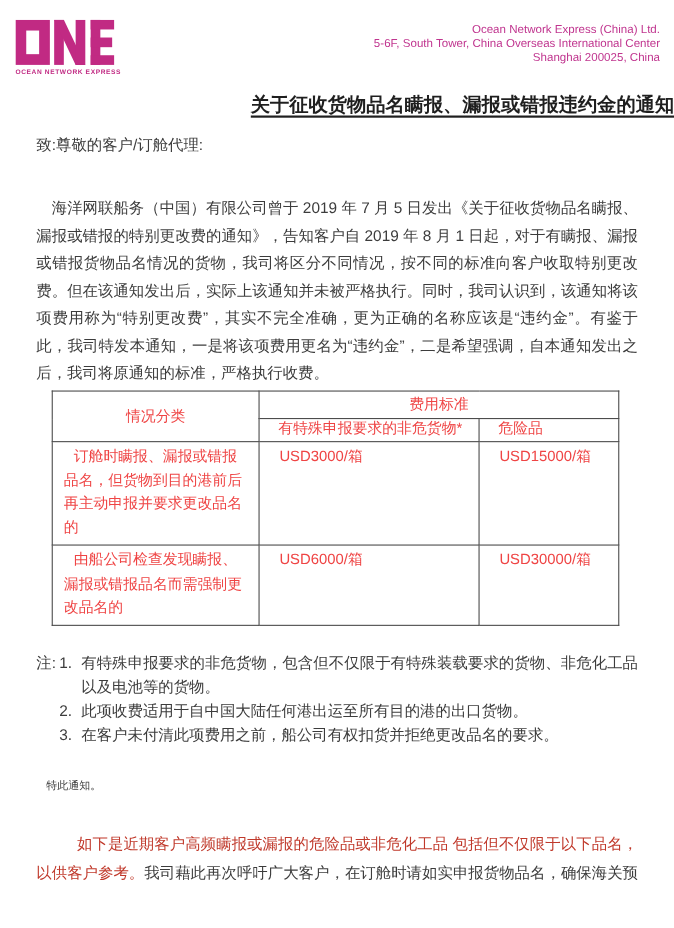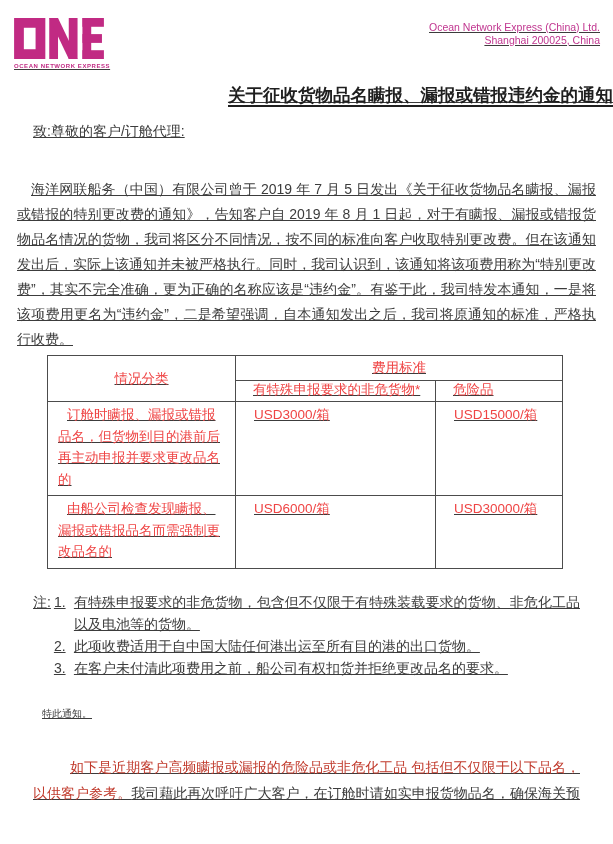--- a/index.html
+++ b/index.html
@@ -3,40 +3,40 @@
 <meta charset="utf-8">
 <style>
   * { box-sizing: border-box; }
   html, body { margin: 0; padding: 0; }
   body {
     width: 613px; height: 844px;
     background: #ffffff;
     font-family: "Liberation Sans", "DejaVu Sans", sans-serif;
     color: #3c3c3c;
   }
-  .page { width: 613px; height: 800px; overflow: hidden; background: #fff; text-decoration: underline; }
+  .page { width: 613px; height: 800px; overflow: hidden; background: #fff; }
 
   
   .doc-header { display: flex; justify-content: space-between; align-items: flex-start; padding: 18px 13px 0 14px; }
   .logo { display: flex; flex-direction: column; width: 92px; }
   .logo-mark { display: block; }
   .logo-tagline {
     color: #C12A83; font-size: 6px; font-weight: bold;
     letter-spacing: 0.56px; margin-top: 4px; white-space: nowrap;
   }
   .address { text-align: right; font-size: 10.5px; line-height: 12.6px; color: #C0358F; padding-top: 3px; }
 
   
   .title { margin: 14px 0 0 0; text-align: right; font-size: 17.5px; font-weight: bold; color: #1f1f1f; }
   .title .title-underline { text-decoration: underline; text-underline-offset: 4px; text-decoration-thickness: 1.5px; }
 
   .salutation { margin: 16px 33px 0; font-size: 14px; }
 
   .body-para {
-    margin: 36px 17px 0; font-size: 14px; line-height: 25px;
+    margin: 36px 33px 0; font-size: 14px; line-height: 25px;
     text-align: justify; text-indent: 14px;
   }
 
   .table-intro { margin: 18px 33px 0 42px; font-size: 14px; }
 
   
   .fee-table {
     margin: 3px 0 0 47px; border-collapse: collapse; table-layout: fixed;
     width: 515px; font-size: 13.5px; color: #ef4444;
   }
@@ -79,20 +79,21 @@
           <rect x="70" y="0" width="9" height="42"></rect>
           <rect x="70" y="0" width="22" height="9"></rect>
           <rect x="70" y="16.5" width="20" height="9"></rect>
           <rect x="70" y="33" width="22" height="9"></rect>
         </g>
       </svg>
       <div class="logo-tagline">OCEAN NETWORK EXPRESS</div>
     </div>
     <div class="address">
       <div>Ocean Network Express (China) Ltd.</div>
+      <div>5-6F, South Tower, China Overseas International Center</div>
       <div>Shanghai 200025, China</div>
     </div>
   </header>
 
   <h1 class="title"><span class="title-underline">关于征收货物品名瞒报、漏报或错报违约金的通知</span></h1>
 
   <div class="salutation">致:尊敬的客户/订舱代理:</div>
 
   <p class="body-para">海洋网联船务（中国）有限公司曾于 2019 年 7 月 5 日发出《关于征收货物品名瞒报、漏报或错报的特别更改费的通知》，告知客户自 2019 年 8 月 1 日起，对于有瞒报、漏报或错报货物品名情况的货物，我司将区分不同情况，按不同的标准向客户收取特别更改费。但在该通知发出后，实际上该通知并未被严格执行。同时，我司认识到，该通知将该项费用称为“特别更改费”，其实不完全准确，更为正确的名称应该是“违约金”。有鉴于此，我司特发本通知，一是将该项费用更名为“违约金”，二是希望强调，自本通知发出之后，我司将原通知的标准，严格执行收费。</p>
 

